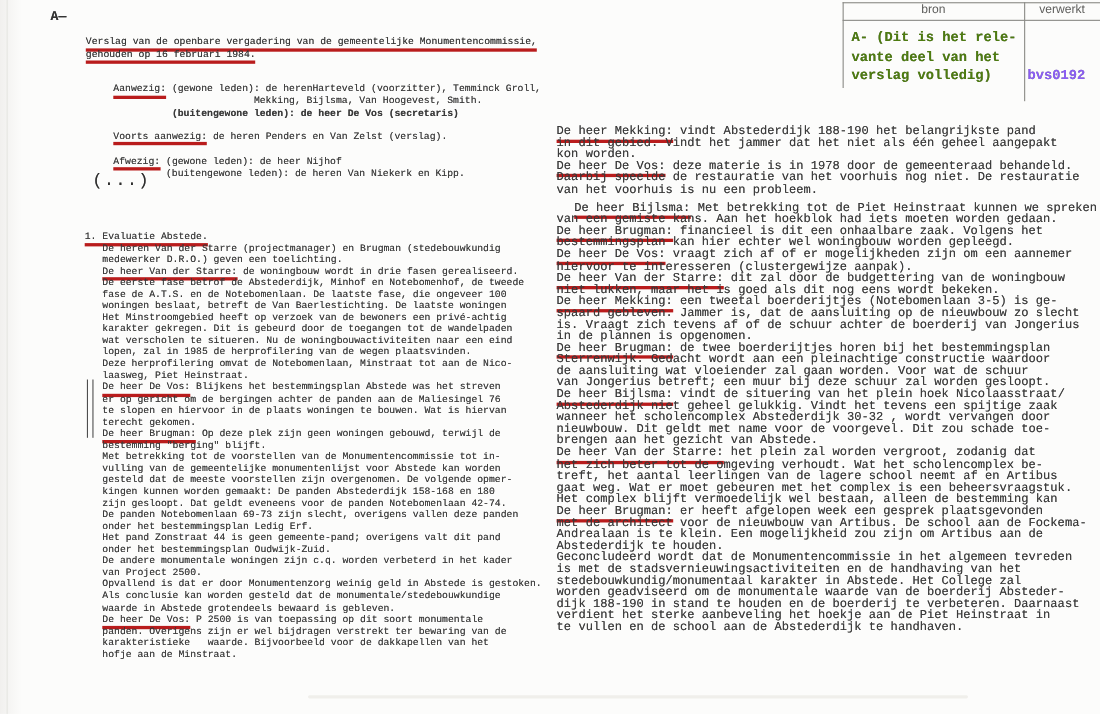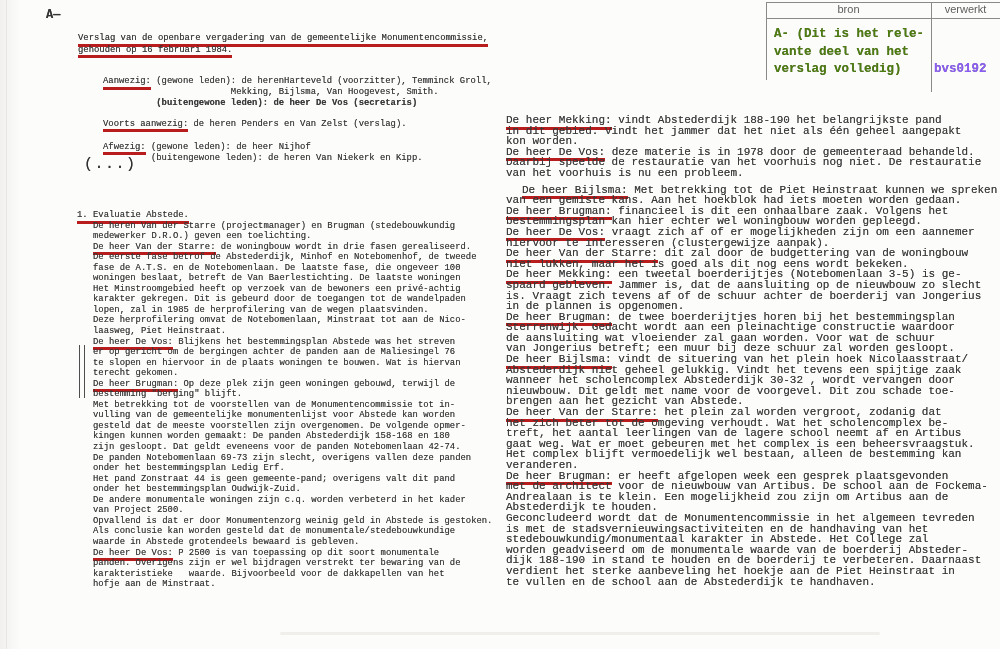--- a/index.html
+++ b/index.html
@@ -75,20 +75,21 @@
   <div class="col-left">
       <div class="ln" style="margin-left: -3ch;"><span class="u">1. Evaluatie Abstede.</span></div>
       <div class="ln">De heren Van der Starre (projectmanager) en Brugman (stedebouwkundig</div>
       <div class="ln">medewerker D.R.O.) geven een toelichting.</div>
       <div class="ln"><span class="u">De heer Van der Starre:</span> de woningbouw wordt in drie fasen gerealiseerd.</div>
       <div class="ln">De eerste fase betrof de Abstederdijk, Minhof en Notebomenhof, de tweede</div>
       <div class="ln">fase de A.T.S. en de Notebomenlaan. De laatste fase, die ongeveer 100</div>
       <div class="ln">woningen beslaat, betreft de Van Baerlestichting. De laatste woningen</div>
       <div class="ln">Het Minstroomgebied heeft op verzoek van de bewoners een privé-achtig</div>
       <div class="ln">karakter gekregen. Dit is gebeurd door de toegangen tot de wandelpaden</div>
+      <div class="ln">wat verscholen te situeren. Nu de woningbouwactiviteiten naar een eind</div>
       <div class="ln">lopen, zal in 1985 de herprofilering van de wegen plaatsvinden.</div>
       <div class="ln">Deze herprofilering omvat de Notebomenlaan, Minstraat tot aan de Nico-</div>
       <div class="ln">laasweg, Piet Heinstraat.</div>
       <div class="ln"><span class="u">De heer De Vos:</span> Blijkens het bestemmingsplan Abstede was het streven</div>
       <div class="ln">er op gericht om de bergingen achter de panden aan de Maliesingel 76</div>
       <div class="ln">te slopen en hiervoor in de plaats woningen te bouwen. Wat is hiervan</div>
       <div class="ln">terecht gekomen.</div>
       <div class="ln"><span class="u">De heer Brugman:</span> Op deze plek zijn geen woningen gebouwd, terwijl de</div>
       <div class="ln">bestemming "berging" blijft.</div>
       <div class="ln">Met betrekking tot de voorstellen van de Monumentencommissie tot in-</div>
@@ -136,21 +137,20 @@
       <div class="ln"><span class="u">De heer Bijlsma:</span> vindt de situering van het plein hoek Nicolaasstraat/</div>
       <div class="ln">Abstederdijk niet geheel gelukkig. Vindt het tevens een spijtige zaak</div>
       <div class="ln">wanneer het scholencomplex Abstederdijk 30-32 , wordt vervangen door</div>
       <div class="ln">nieuwbouw. Dit geldt met name voor de voorgevel. Dit zou schade toe-</div>
       <div class="ln">brengen aan het gezicht van Abstede.</div>
       <div class="ln"><span class="u">De heer Van der Starre:</span> het plein zal worden vergroot, zodanig dat</div>
       <div class="ln">het zich beter tot de omgeving verhoudt. Wat het scholencomplex be-</div>
       <div class="ln">treft, het aantal leerlingen van de lagere school neemt af en Artibus</div>
       <div class="ln">gaat weg. Wat er moet gebeuren met het complex is een beheersvraagstuk.</div>
       <div class="ln">Het complex blijft vermoedelijk wel bestaan, alleen de bestemming kan</div>
-      <div class="ln">veranderen.</div>
       <div class="ln"><span class="u">De heer Brugman:</span> er heeft afgelopen week een gesprek plaatsgevonden</div>
       <div class="ln">met de architect voor de nieuwbouw van Artibus. De school aan de Fockema-</div>
       <div class="ln">Andrealaan is te klein. Een mogelijkheid zou zijn om Artibus aan de</div>
       <div class="ln">Abstederdijk te houden.</div>
       <div class="ln">Geconcludeerd wordt dat de Monumentencommissie in het algemeen tevreden</div>
       <div class="ln">is met de stadsvernieuwingsactiviteiten en de handhaving van het</div>
       <div class="ln">stedebouwkundig/monumentaal karakter in Abstede. Het College zal</div>
       <div class="ln">worden geadviseerd om de monumentale waarde van de boerderij Absteder-</div>
       <div class="ln">dijk 188-190 in stand te houden en de boerderij te verbeteren. Daarnaast</div>
       <div class="ln">verdient het sterke aanbeveling het hoekje aan de Piet Heinstraat in</div>

